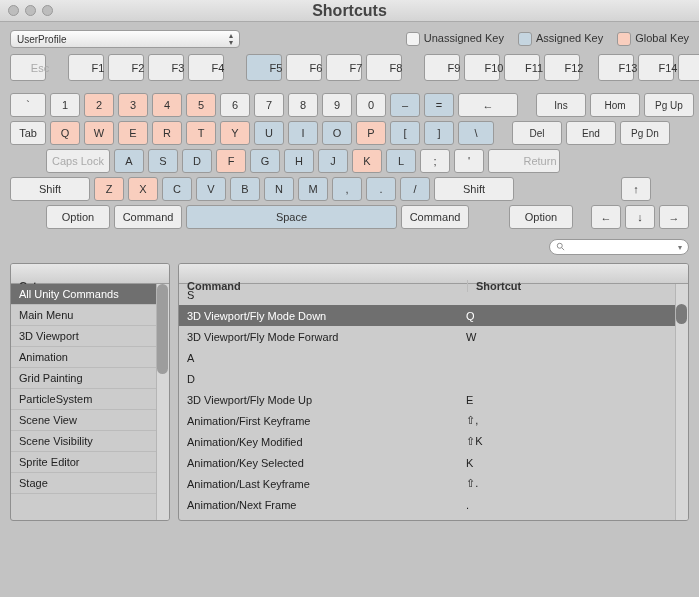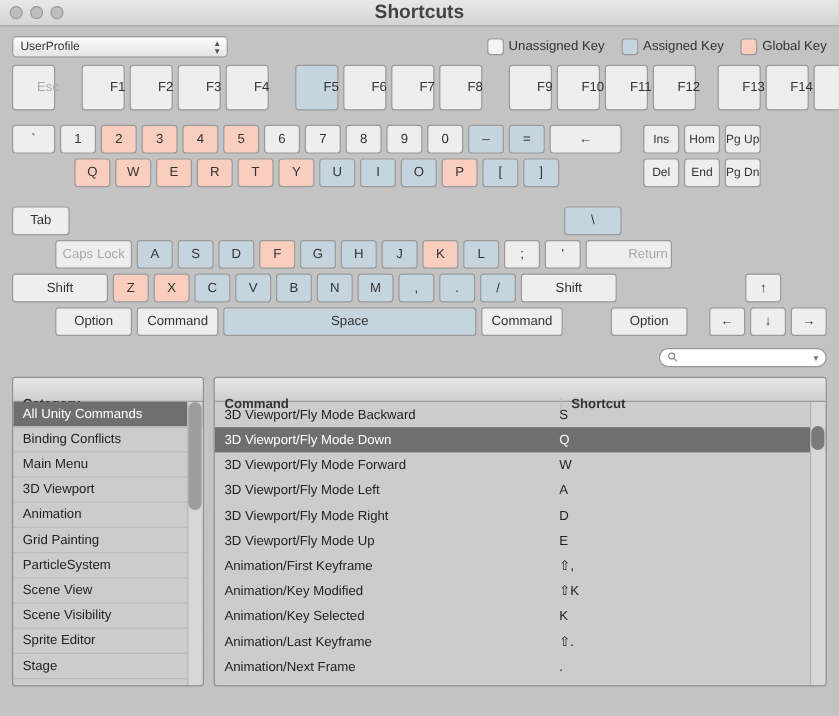--- a/index.html
+++ b/index.html
@@ -3,52 +3,52 @@
 <meta charset="utf-8">
 <style>
   * { box-sizing: border-box; margin: 0; padding: 0; font-family: "Helvetica Neue", Arial, sans-serif; }
   body { background: #c3c3c3; width: 699px; height: 597px; overflow: hidden; font-size: 11px; color: #333; }
   .titlebar { height: 22px; background: linear-gradient(#e8e8e8,#d4d4d4); border-bottom: 1px solid #aaa; display: flex; align-items: center; position: relative; }
   .traffic { display: flex; gap: 6px; margin-left: 8px; }
   .traffic span { width: 11px; height: 11px; border-radius: 50%; background: #bdbdbd; border: 1px solid #9a9a9a; display: block; }
   .titlebar .title { position: absolute; left: 0; right: 0; text-align: center; font-size: 16px; font-weight: 600; color: #444; }
   .content { padding: 8px 10px 10px 10px; }
   .toprow { display: flex; align-items: center; justify-content: space-between; margin-bottom: 6px; }
-  .profile-select { background: linear-gradient(#fdfdfd,#e4e4e4); border: 1px solid #9c9c9c; border-radius: 4px; height: 18px; width: 180px; display: flex; align-items: center; padding: 0 6px; font-size: 10px; position: relative; }
+  .profile-select { background: linear-gradient(#fdfdfd,#e4e4e4); border: 1px solid #9c9c9c; border-radius: 4px; height: 18px; width: 230px; display: flex; align-items: center; padding: 0 6px; font-size: 10px; position: relative; }
   .profile-select .arrows { position: absolute; right: 6px; font-size: 8px; line-height: 7px; color: #555; }
   .legend { display: flex; gap: 14px; align-items: center; font-size: 11px; }
   .swatch { width: 14px; height: 14px; border-radius: 3px; border: 1px solid #999; display: inline-block; vertical-align: middle; margin-right: 4px; }
   .sw-un { background: #f3f3f3; }
   .sw-as { background: #c5d5e0; }
   .sw-gl { background: #f9cebe; }
 
   .keyboard { margin-bottom: 10px; }
   .krow { display: flex; gap: 4px; margin-bottom: 4px; }
   .gap-s { width: 10px; flex: none; }
   .gap-m { width: 14px; flex: none; }
   .key {
     height: 24px; border-radius: 3px; border: 1px solid #9a9a9a;
     display: flex; align-items: center; justify-content: center;
     font-size: 11px; color: #333; background: #eeeeee;
     flex: none;
   }
-  .frow .key { height: 38px; padding-left: 24px; }
+  .frow .key { height: 27px; padding-left: 24px; }
   .key.assigned { background: #c5d5e0; }
   .key.global   { background: #f9cebe; }
   .key.disabled { color: #aaa; }
   .w1  { width: 30px; }
   .w12 { width: 36px; }
-  .w15 { width: 48px; margin-top: 40px; }
+  .w15 { width: 36px; }
   .w2  { width: 64px; margin-left: 36px; }
   .w25 { width: 80px; }
   .wb  { width: 60px; }
   .wret{ width: 72px; padding-left: 32px; }
   .wspace { flex: 1; }
   .wcmd { width: 68px; }
-  .narrow { width: 30px; font-size: 10px;}
+  .narrow { width: 50px; font-size: 10px;}
   .arrow-key { width: 30px; }
 
   .searchrow { display: flex; justify-content: flex-end; margin: 6px 0 8px 0; }
   .search { width: 140px; height: 16px; border: 1px solid #999; border-radius: 9px; background: #fff; display: flex; align-items: center; padding: 0 6px; font-size: 10px; color: #888; }
   .search svg { width: 10px; height: 10px; margin-right: 4px; }
   .search .dd { margin-left: auto; font-size: 8px; color: #777;}
 
   .panels { display: flex; gap: 8px; height: 258px; }
   .panel { background: #ccc; border: 1px solid #8f8f8f; border-radius: 3px; display: flex; flex-direction: column; overflow: hidden;}
   .panel.cat { width: 160px; }
@@ -221,21 +221,20 @@
     </div>
   </div>
 
   <div class="panels">
     <div class="panel cat">
       <div class="panel-head">
           <div class="col">Category</div>
         </div>
       <div class="panel-body" id="cat-body">
         <div class="list-row sel">All Unity Commands</div>
-          <div class="list-row">Binding Conflicts</div>
           <div class="list-row">Main Menu</div>
           <div class="list-row">3D Viewport</div>
           <div class="list-row">Animation</div>
           <div class="list-row">Grid Painting</div>
           <div class="list-row">ParticleSystem</div>
           <div class="list-row">Scene View</div>
           <div class="list-row">Scene Visibility</div>
           <div class="list-row">Sprite Editor</div>
           <div class="list-row">Stage</div>
           <div class="scroll-gutter">
@@ -243,37 +242,34 @@
           </div>
       </div>
     </div>
     <div class="panel cmd">
       <div class="panel-head">
         <div class="col cmdcol">Command</div>
         <div class="col shcol">Shortcut</div>
       </div>
       <div class="panel-body" id="cmd-body">
         <div class="list-row">
-            <span class="c1">3D Viewport/Fly Mode Backward</span>
             <span class="c2">S</span>
           </div>
           <div class="list-row sel">
             <span class="c1">3D Viewport/Fly Mode Down</span>
             <span class="c2">Q</span>
           </div>
           <div class="list-row">
             <span class="c1">3D Viewport/Fly Mode Forward</span>
             <span class="c2">W</span>
           </div>
           <div class="list-row">
-            <span class="c1">3D Viewport/Fly Mode Left</span>
             <span class="c2">A</span>
           </div>
           <div class="list-row">
-            <span class="c1">3D Viewport/Fly Mode Right</span>
             <span class="c2">D</span>
           </div>
           <div class="list-row">
             <span class="c1">3D Viewport/Fly Mode Up</span>
             <span class="c2">E</span>
           </div>
           <div class="list-row">
             <span class="c1">Animation/First Keyframe</span>
             <span class="c2">⇧,</span>
           </div>

